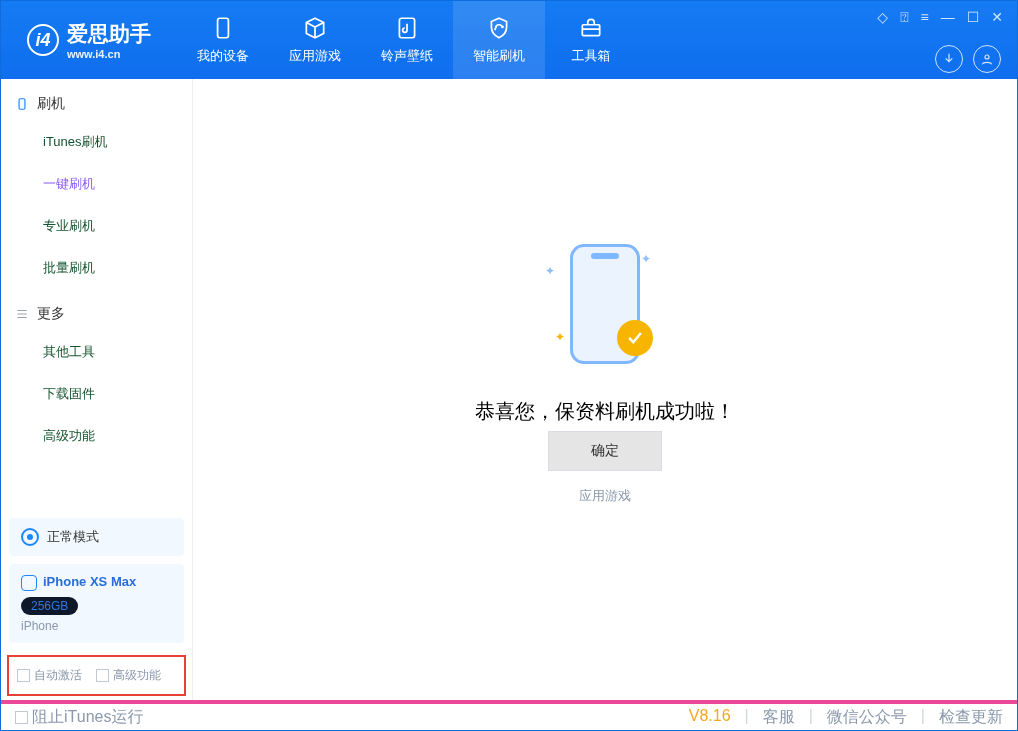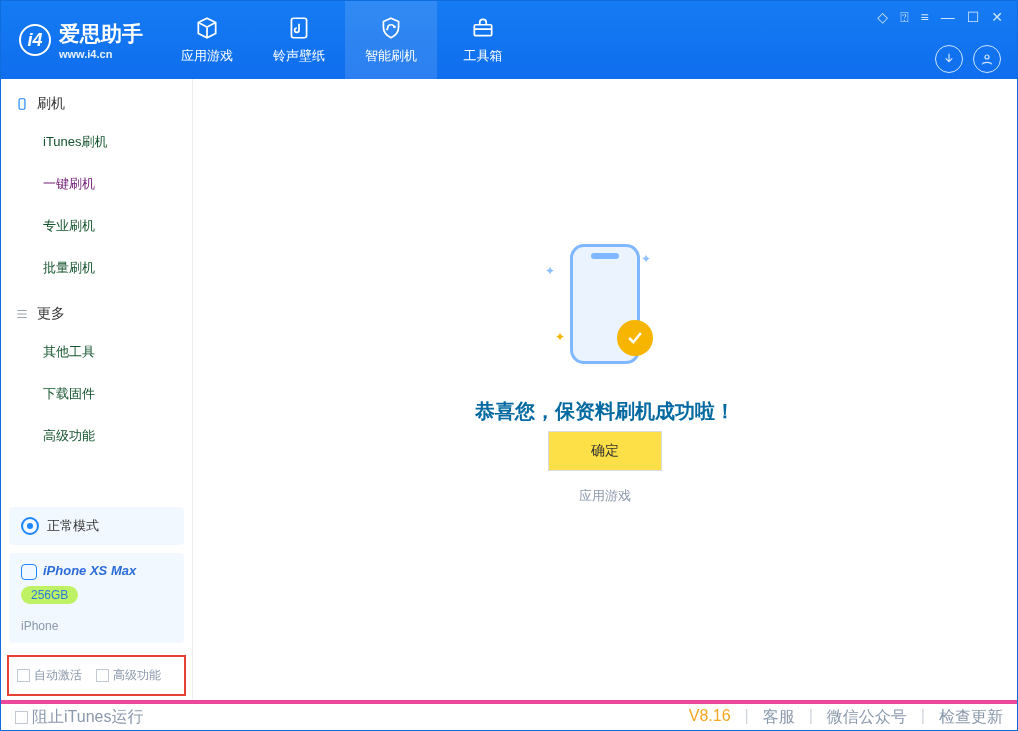--- a/index.html
+++ b/index.html
@@ -1,79 +1,87 @@
 <!DOCTYPE html>
 <html><head>
 <meta charset="utf-8">
 <style>
 * { margin: 0; padding: 0; box-sizing: border-box; font-family: "Microsoft YaHei", Arial, sans-serif; }
 body { background: #fff; }
 .window { width: 1018px; height: 731px; border: 1px solid #0f6cdc; background: #fff; display: flex; flex-direction: column; }
 .titlebar { height: 78px; background: linear-gradient(180deg, #157bf3, #0f6eee); display: flex; align-items: center; color: #fff; }
-.logo-area { display: flex; align-items: center; padding: 0 18px; justify-content: space-between; }
+.logo-area { display: flex; align-items: center; padding: 0 26px; justify-content: space-between; }
 .logo-circ { width: 32px; height: 32px; border-radius: 50%; border: 2px solid #fff; display: flex; align-items: center; justify-content: center; font-weight: bold; font-style: italic; color: #fff; font-size: 18px; margin-right: 8px; }
 .logo-text { font-size: 21px; font-weight: bold; }
 .logo-sub { font-size: 11px; opacity: .9; font-weight: bold; }
 .navs { display: flex; align-items: stretch; height: 78px; }
 .nav-item { width: 92px; display: flex; flex-direction: column; align-items: center; justify-content: center; font-size: 13px; cursor: pointer; position: relative; }
 .nav-item.active { background: rgba(255,255,255,.12); }
 .nav-item .nicon { width: 26px; height: 26px; margin-bottom: 6px; display: flex; align-items: center; justify-content: center; }
 .nav-item .nicon svg { width: 26px; height: 26px; fill: none; stroke: #fff; stroke-width: 1.6; }
 .title-right { margin-left: auto; display: flex; align-items: center; height: 78px; }
 .win-ctrls { display: flex; gap: 12px; padding: 8px 14px 0 0; align-self: flex-start; font-size: 14px; color: #cfe4ff; }
 .win-ctrls span { cursor: pointer; }
 .round-btns { display: flex; gap: 10px; padding: 0 16px 6px 0; align-self: flex-end; }
 .round-btn { width: 28px; height: 28px; border: 1.5px solid #cfe4ff; border-radius: 50%; display: flex; align-items: center; justify-content: center; color: #cfe4ff; cursor: pointer; }
 .round-btn svg { width: 16px; height: 16px; stroke: #cfe4ff; fill: none; stroke-width: 1.8; }
 .body { flex: 1; display: flex; min-height: 0; }
 .sidebar { width: 192px; border-right: 1px solid #eee; display: flex; flex-direction: column; }
 .side-group-title { display: flex; align-items: center; gap: 8px; padding: 16px 14px 8px; font-size: 14px; color: #333; }
 .side-group-title .gicon { width: 14px; height: 14px; display: inline-flex; align-items: center; justify-content: center; }
 .side-item { padding: 12px 14px 12px 42px; font-size: 13px; color: #14532d; cursor: pointer; }
-.side-item.active { color: #701a75; }
+.side-item.active { color: #8b5cf6; }
 .side-spacer { flex: 1; }
 .mode-box { margin: 8px; background: #f2f8ff; border-radius: 4px; padding: 10px 12px; display: flex; align-items: center; gap: 8px; color: #333; font-size: 13px; }
 .mode-dot { width: 18px; height: 18px; border: 2px solid #1c86ff; border-radius: 50%; position: relative; }
 .mode-dot::after { content: ""; position: absolute; width: 6px; height: 6px; background: #1c86ff; border-radius: 50%; top: 4px; left: 4px; }
 .dev-box { margin: 0 8px 8px; background: #f2f8ff; border-radius: 4px; padding: 10px 12px; font-size: 13px; color: #333; }
 .dev-box .dicon { width: 16px; height: 16px; border: 1.5px solid #1c86ff; border-radius: 4px; display: inline-block; vertical-align: middle; margin-right: 6px; }
-.dev-name { font-weight: bold; color: #2b6cd9; font-style: italic; }
-.dev-cap { display: inline-block; margin-top: 6px; padding: 2px 10px; border-radius: 10px; background: #bef264; color: #2b7bdf; font-size: 12px; }
-.dev-sub { margin-top: 15px; font-size: 12px; color: #8a98ab; }
+.dev-name { font-weight: bold; color: #2b6cd9; }
+.dev-cap { display: inline-block; margin-top: 6px; padding: 2px 10px; border-radius: 10px; background: #0f172a; color: #2b7bdf; font-size: 12px; }
+.dev-sub { margin-top: 4px; font-size: 12px; color: #8a98ab; }
 .opt-row { border: 2px solid #e74035; margin: 4px 6px 4px 6px; padding: 10px 8px; display: flex; gap: 14px; font-size: 12px; color: #8a98ab; }
 .chk { width: 13px; height: 13px; border: 1px solid #c3c9d1; display: inline-block; vertical-align: middle; margin-right: 4px; }
 .main { flex: 1; position: relative; display: flex; flex-direction: column; align-items: center; justify-content: center; }
 .illus { width: 140px; height: 140px; margin-top: -40px; position: relative; display: flex; align-items: center; justify-content: center; }
 .phone { width: 70px; height: 120px; border: 3px solid #7fb8ff; border-radius: 14px; background: #eaf3ff; position: relative; }
 .phone::before { content: ""; position: absolute; top: 6px; left: 50%; transform: translateX(-50%); width: 28px; height: 6px; background: #7fb8ff; border-radius: 3px; }
 .check-badge { position: absolute; right: 22px; bottom: 18px; width: 36px; height: 36px; background: #f7b500; border-radius: 50%; display: flex; align-items: center; justify-content: center; }
 .check-badge svg { width: 20px; height: 20px; stroke: #fff; stroke-width: 3; fill: none; }
 .sparkle { position: absolute; color: #8fc0ff; font-size: 12px; }
 .sparkle.a { top: 30px; left: 10px; } .sparkle.b { top: 18px; right: 24px; } .sparkle.c { bottom: 30px; left: 20px; color: #f7b500; }
-.msg { margin-top: 24px; font-size: 20px; color: #0369a1; font-weight: bold; }
-.ok-btn { margin-top: 6px; padding: 10px 42px; border: 1px solid #d9dde3; background: #fde047; font-size: 14px; color: #333; cursor: pointer; }
+.msg { margin-top: 24px; font-size: 20px; color: #000000; }
+.ok-btn { margin-top: 6px; padding: 10px 42px; border: 1px solid #d9dde3; background: #e5e5e5; font-size: 14px; color: #333; cursor: pointer; }
 .log-link { margin-top: 16px; font-size: 13px; color: #8a98ab; cursor: pointer; }
 .statusbar { height: 30px; border-top: 4px solid #ec4899; display: flex; align-items: center; padding: 0 14px; font-size: 16px; color: #8a98ab; }
 .statusbar .sright { margin-left: auto; display: flex; align-items: flex-start; gap: 14px; }
 .statusbar .sep { color: #d0d6de; }
 .title-right-col { display: flex; flex-direction: column; align-items: flex-end; height: 78px; justify-content: space-between; }
 </style>
 </head>
 <body>
 
 <div class="window">
   <div class="titlebar">
     <div class="logo-area">
       <div class="logo-circ">i4</div>
       <div>
         <div class="logo-text">爱思助手</div>
         <div class="logo-sub">www.i4.cn</div>
       </div>
     </div>
     <div class="navs">
+      <div class="nav-item">
+        <span class="nicon">
+            <svg viewBox="0 0 24 24">
+              <rect x="7" y="3" width="10" height="18" rx="2"></rect>
+            </svg>
+          </span>
+        <span>我的设备</span>
+      </div>
       <div class="nav-item">
         <span class="nicon">
             <svg viewBox="0 0 24 24">
               <path d="M12 3l8 4v10l-8 4-8-4V7z"></path>
               <path d="M4 7l8 4 8-4M12 11v10"></path>
             </svg>
           </span>
         <span>应用游戏</span>
       </div>
       <div class="nav-item">

